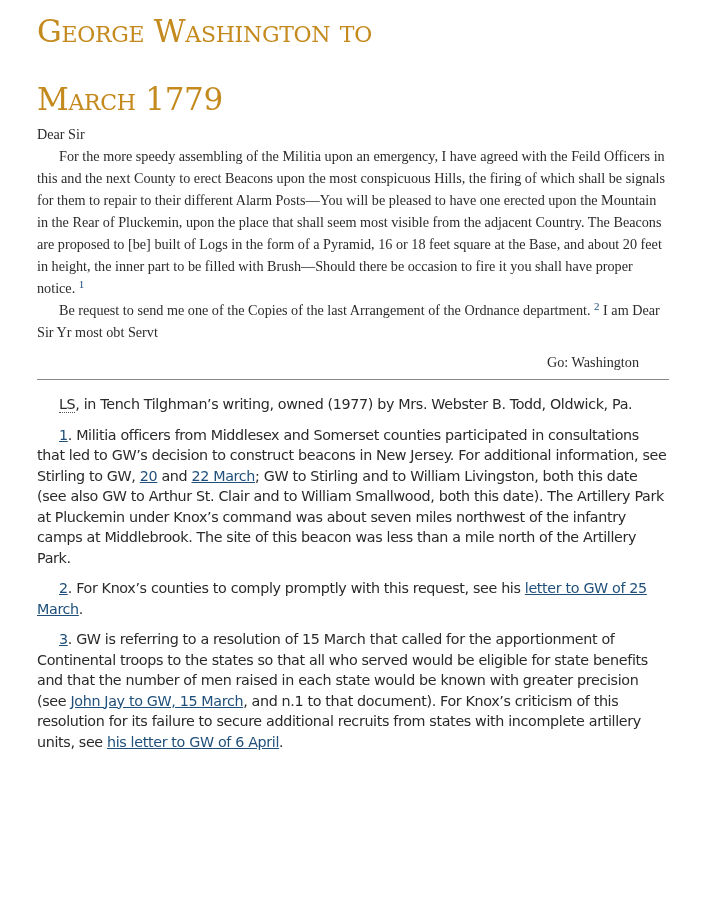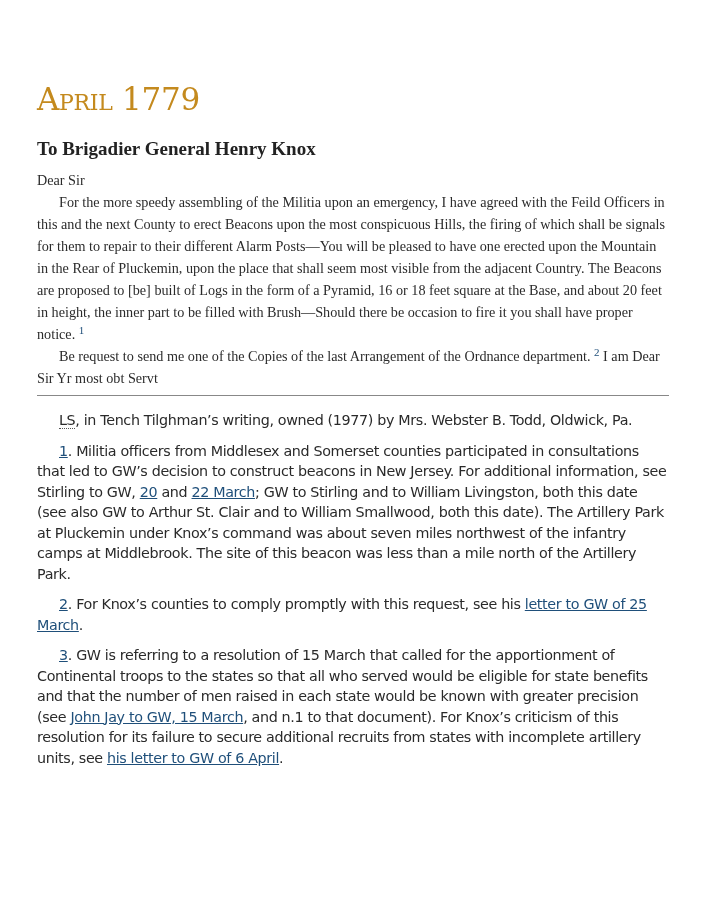--- a/index.html
+++ b/index.html
@@ -45,33 +45,33 @@
   }
   .note { text-indent: 22px; margin: 0 0 10px 0; }
   .note a, .link { color: #1f4f7a; text-decoration: underline; }
   .abbr { border-bottom: 1px dotted #555; text-decoration: none; }
 </style>
 </head>
 <body>
 
 <div class="page">
   <h1 class="doc-title" style="color: rgb(196, 138, 30);">
+    <span>George Washington to</span><br>
     <br>
-    <br>
-    <span>April 1779</span>
+    <span>March 1779</span>
   </h1>
 
-  <h2 class="letter-heading">To Brigadier General Henry Knox</h2>
 
   <div class="letter">
     <div class="dateline">
       <span>Dear Sir</span>
     </div>
     <p class="para"><span>For the more speedy assembling of the Militia upon an emergency, I have agreed with the Feild Officers in this and the next County to erect Beacons upon the most conspicuous Hills, the firing of which shall be signals for them to repair to their different Alarm Posts—You will be pleased to have one erected upon the Mountain in the Rear of Pluckemin, upon the place that shall seem most visible from the adjacent Country. The Beacons are proposed to [be] built of Logs in the form of a Pyramid, 16 or 18 feet square at the Base, and about 20 feet in height, the inner part to be filled with Brush—Should there be occasion to fire it you shall have proper notice.</span>&nbsp;<sup><a href="#">1</a></sup></p>
     <p class="para"><span>Be request to send me one of the Copies of the last Arrangement of the Ordnance department.</span>&nbsp;<sup><a href="#">2</a></sup><span> I am Dear Sir Yr most obt Servt</span></p>
+    <div class="closing">Go: Washington</div>
   </div>
 
   <hr class="divider">
 
   <div class="notes">
     <p class="note"><span class="abbr">LS</span><span>, in Tench Tilghman’s writing, owned (1977) by Mrs. Webster B. Todd, Oldwick, Pa.</span></p>
 
     <p class="note"><a href="#">1</a><span>. Militia officers from Middlesex and Somerset counties participated in consultations that led to GW’s decision to construct beacons in New Jersey. For additional information, see Stirling to GW, </span><a href="#">20</a><span> and </span><a href="#">22 March</a><span>; GW to Stirling and to William Livingston, both this date (see also GW to Arthur St. Clair and to William Smallwood, both this date). The Artillery Park at Pluckemin under Knox’s command was about seven miles northwest of the infantry camps at Middlebrook. The site of this beacon was less than a mile north of the Artillery Park.</span></p>
 
     <p class="note"><a href="#">2</a><span>. For Knox’s counties to comply promptly with this request, see his </span><a href="#">letter to GW of 25 March</a><span>.</span></p>

